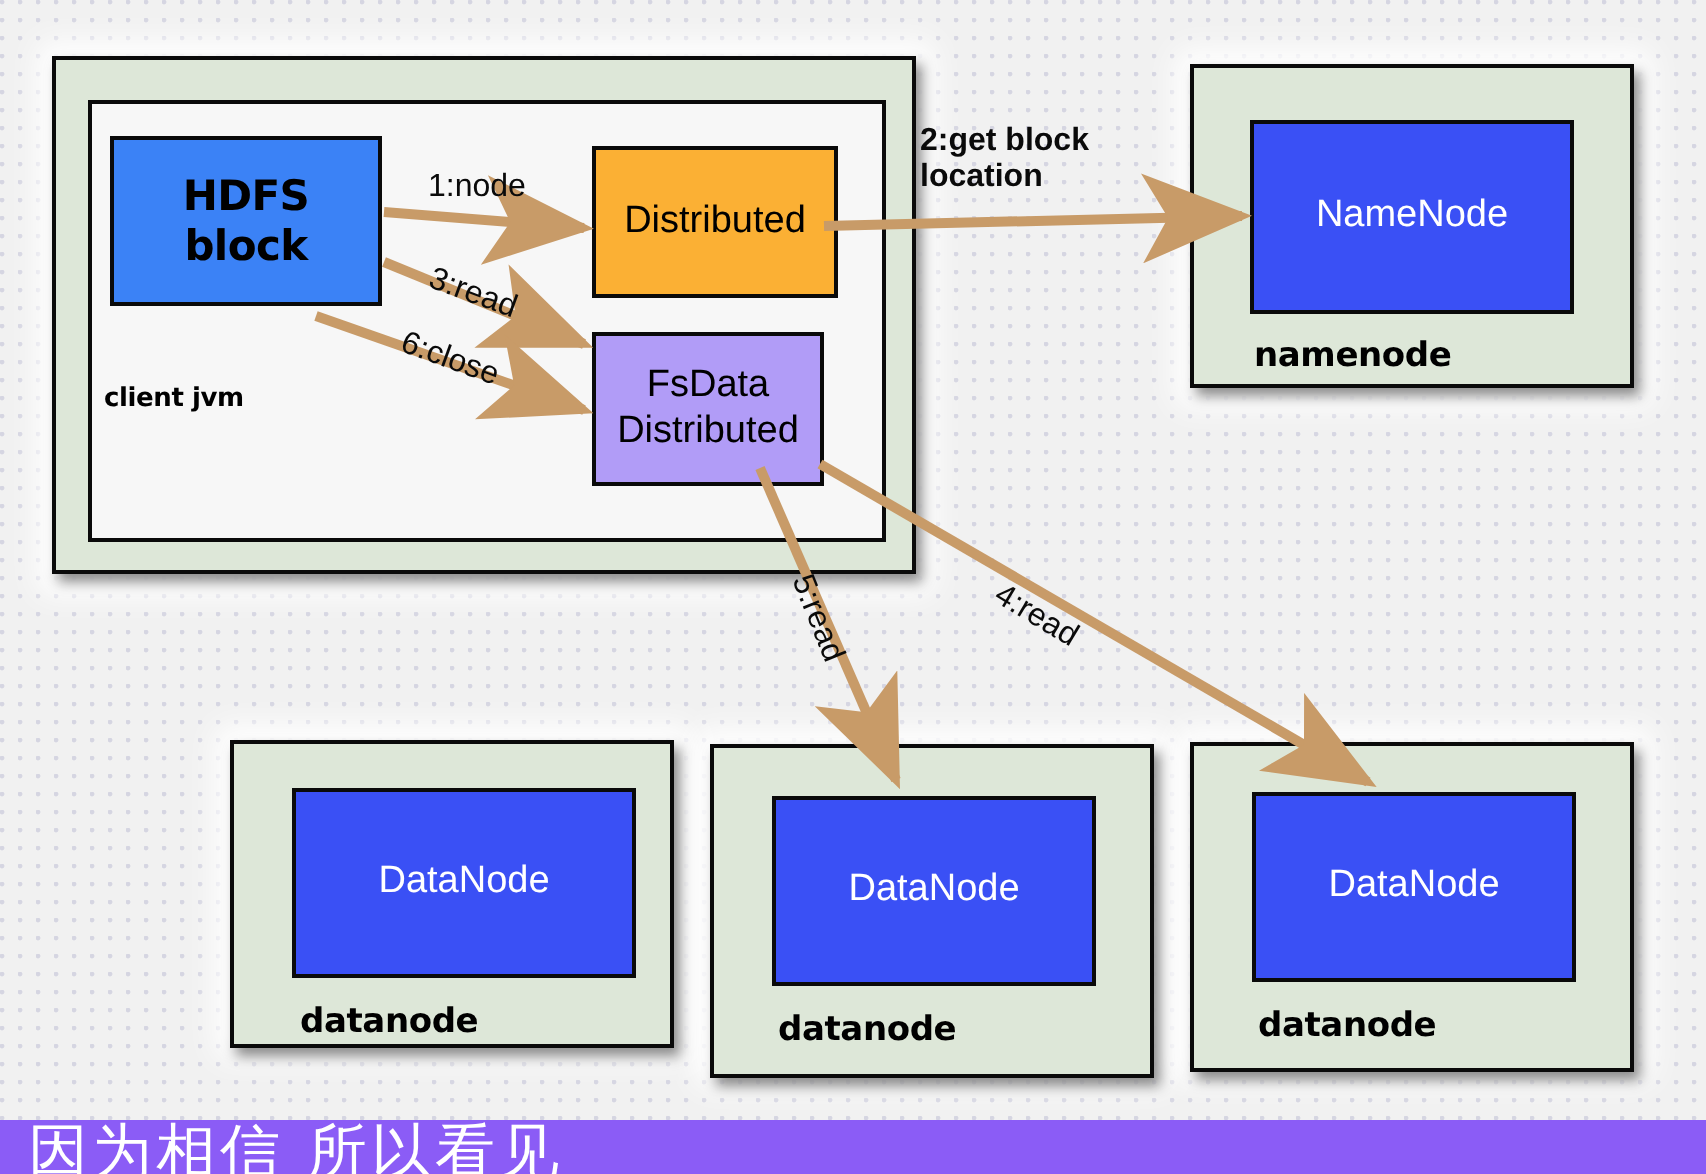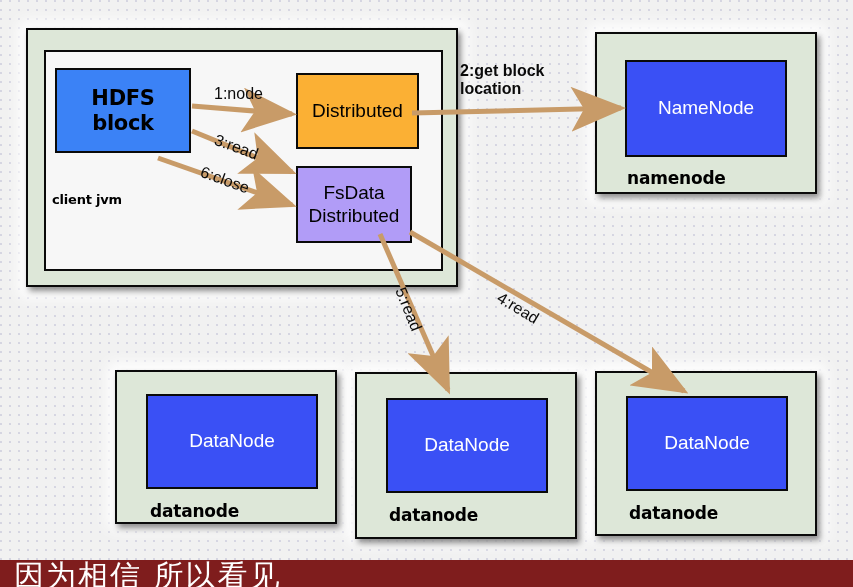--- a/index.html
+++ b/index.html
@@ -96,21 +96,21 @@
     font-size:16px;
     color:#0a0a0a;
     white-space:nowrap;
     line-height:1.15;
     text-align:center;
   }
 
   
   #caption-bar{
     position:absolute;left:0;top:560px;width:853px;height:27px;
-    background:#7f1d1d;
+    background:#8b5cf6;
     overflow:hidden;
     text-align:right;
   }
   #caption-text{
     position:absolute;left:14px;top:-4px;
     font-family:"DejaVu Sans",sans-serif;
     font-size:30px;
     color:#ffffff;
     letter-spacing:2px;
     white-space:nowrap;

